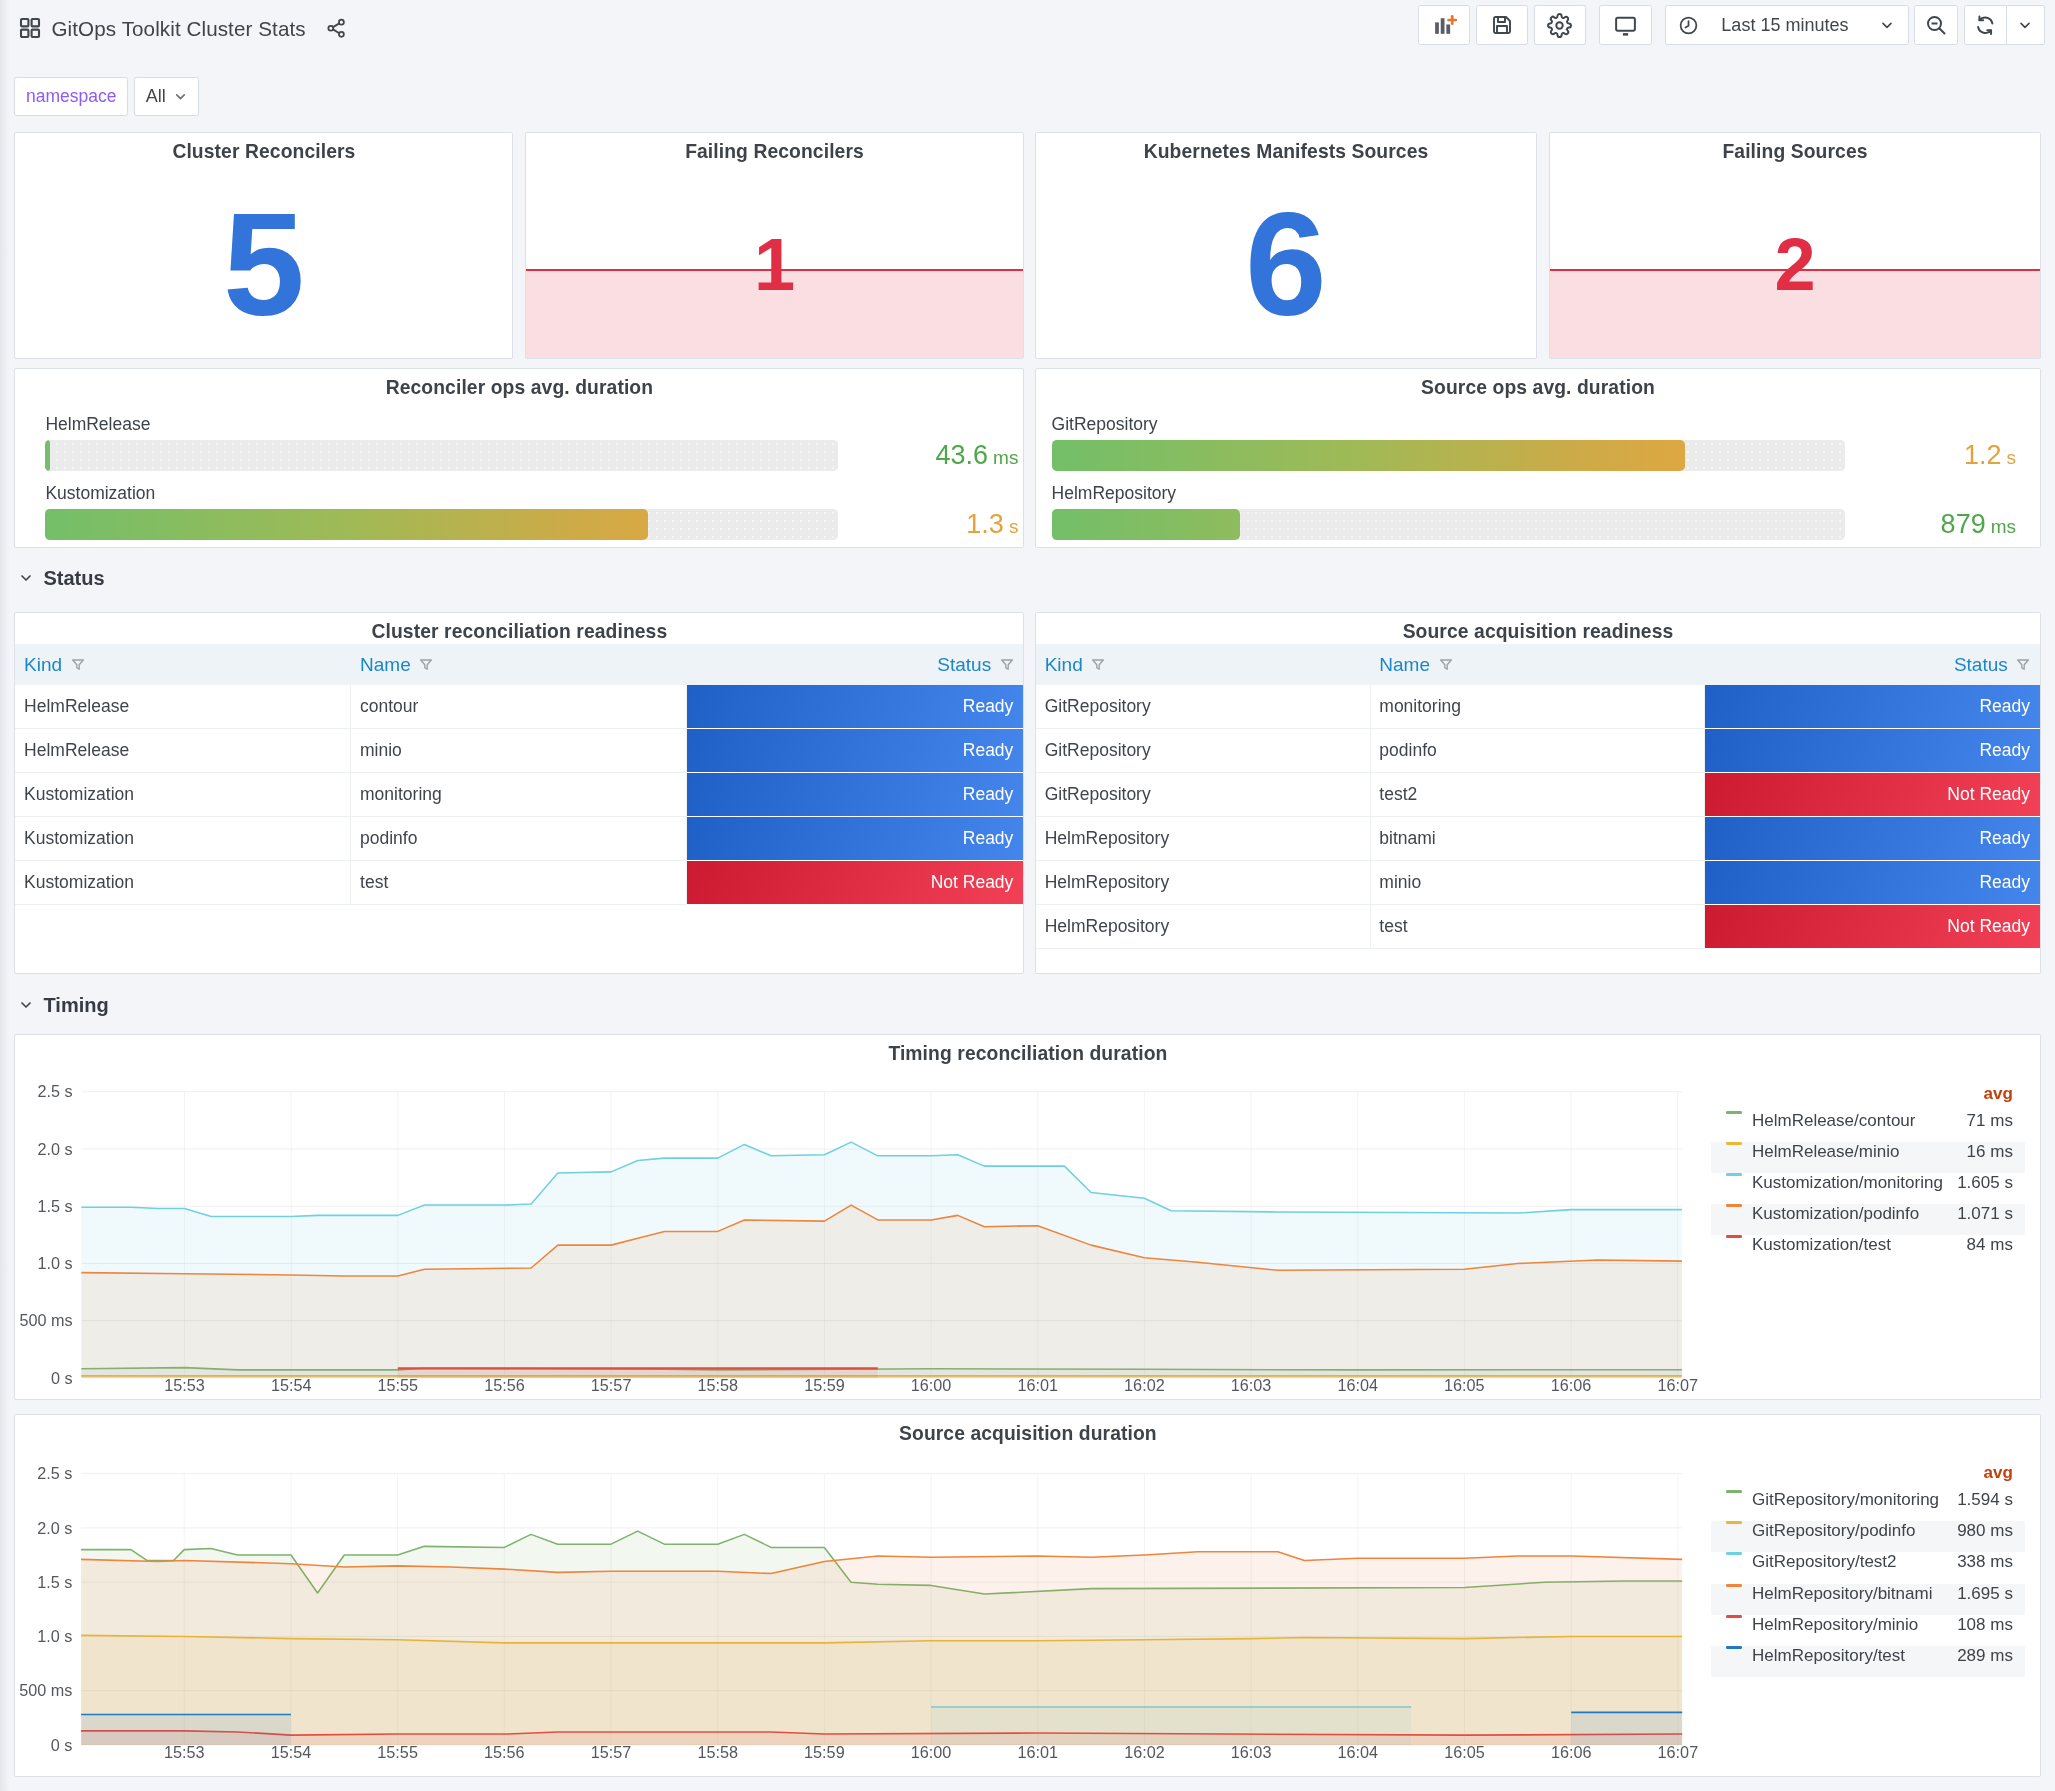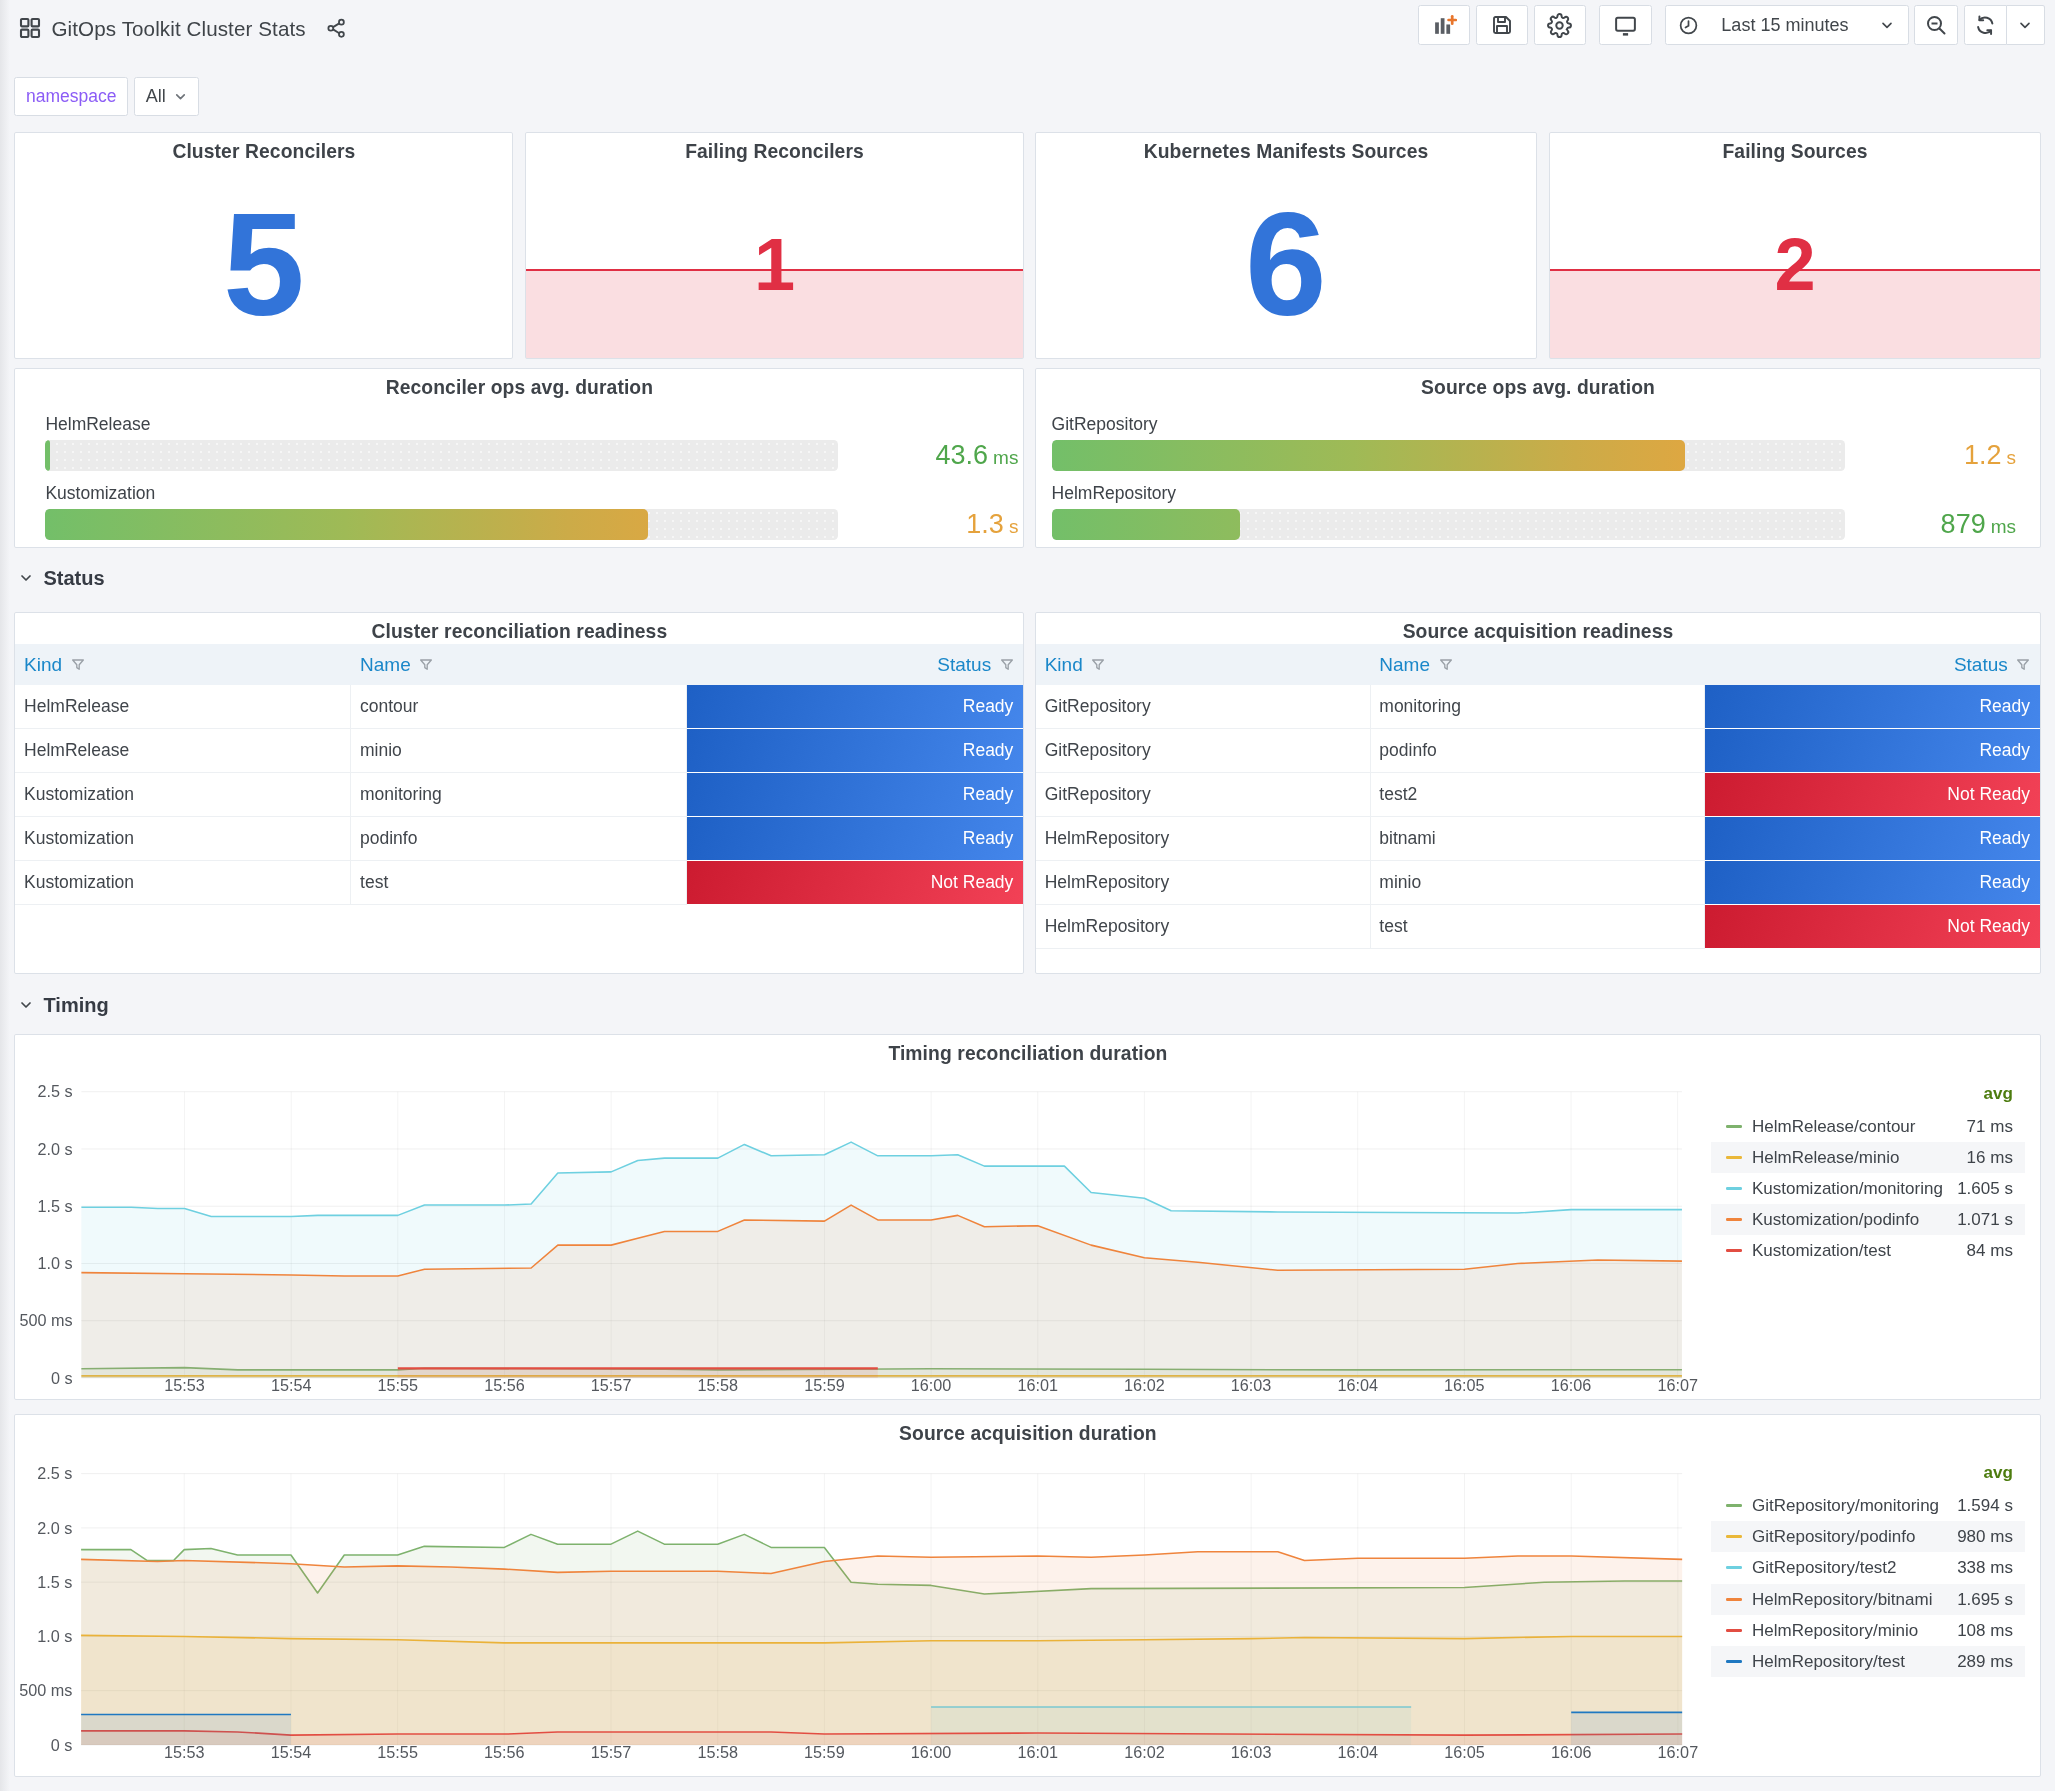--- a/index.html
+++ b/index.html
@@ -77,22 +77,22 @@
   .gt-body .cell { display:flex; align-items:center; font-size:17.5px; color:#40454b; padding:0 8.7px;
      border-bottom:0.6px solid #edf0f3; border-right:0.6px solid #edf0f3; background:#fff; }
   .gt-body .cell:last-child { border-right:none; }
   .col-a { width:33.33%; } .col-b { width:33.33%; } .col-c { width:33.34%; }
   .status-cell { justify-content:flex-end; color:#fff !important; font-weight:500;
      border-bottom:1.2px solid #fff !important; padding-right:10px !important; }
 
   
   .chart-svg { position:absolute; left:0; top:0; }
   .legend { position:absolute; inset:0; }
-  .legend-avg { position:absolute; font-size:17px; font-weight:700; color:#4d7c0f; text-align:right; }
-  .legend-row { position:absolute; height:31px; display:flex; align-items:center; }
+  .legend-avg { position:absolute; font-size:17px; font-weight:700; color:#c2410c; text-align:right; }
+  .legend-row { position:absolute; height:31px; display:flex; align-items:flex-start; }
   .legend-row.shade { background:#f5f6f8; }
   .legend-dash { width:15.6px; height:2.5px; border-radius:1.2px; margin-left:15px; }
   .legend-name { font-size:17px; color:#3f444a; margin-left:10px; }
   .legend-val { position:absolute; right:12.5px; font-size:17px; color:#3f444a; }
 
   svg text { font-family:"Liberation Sans", sans-serif; }
   .axis-text { font-size:26px; fill:#54585e; }
 </style>
 </head>
 <body>

